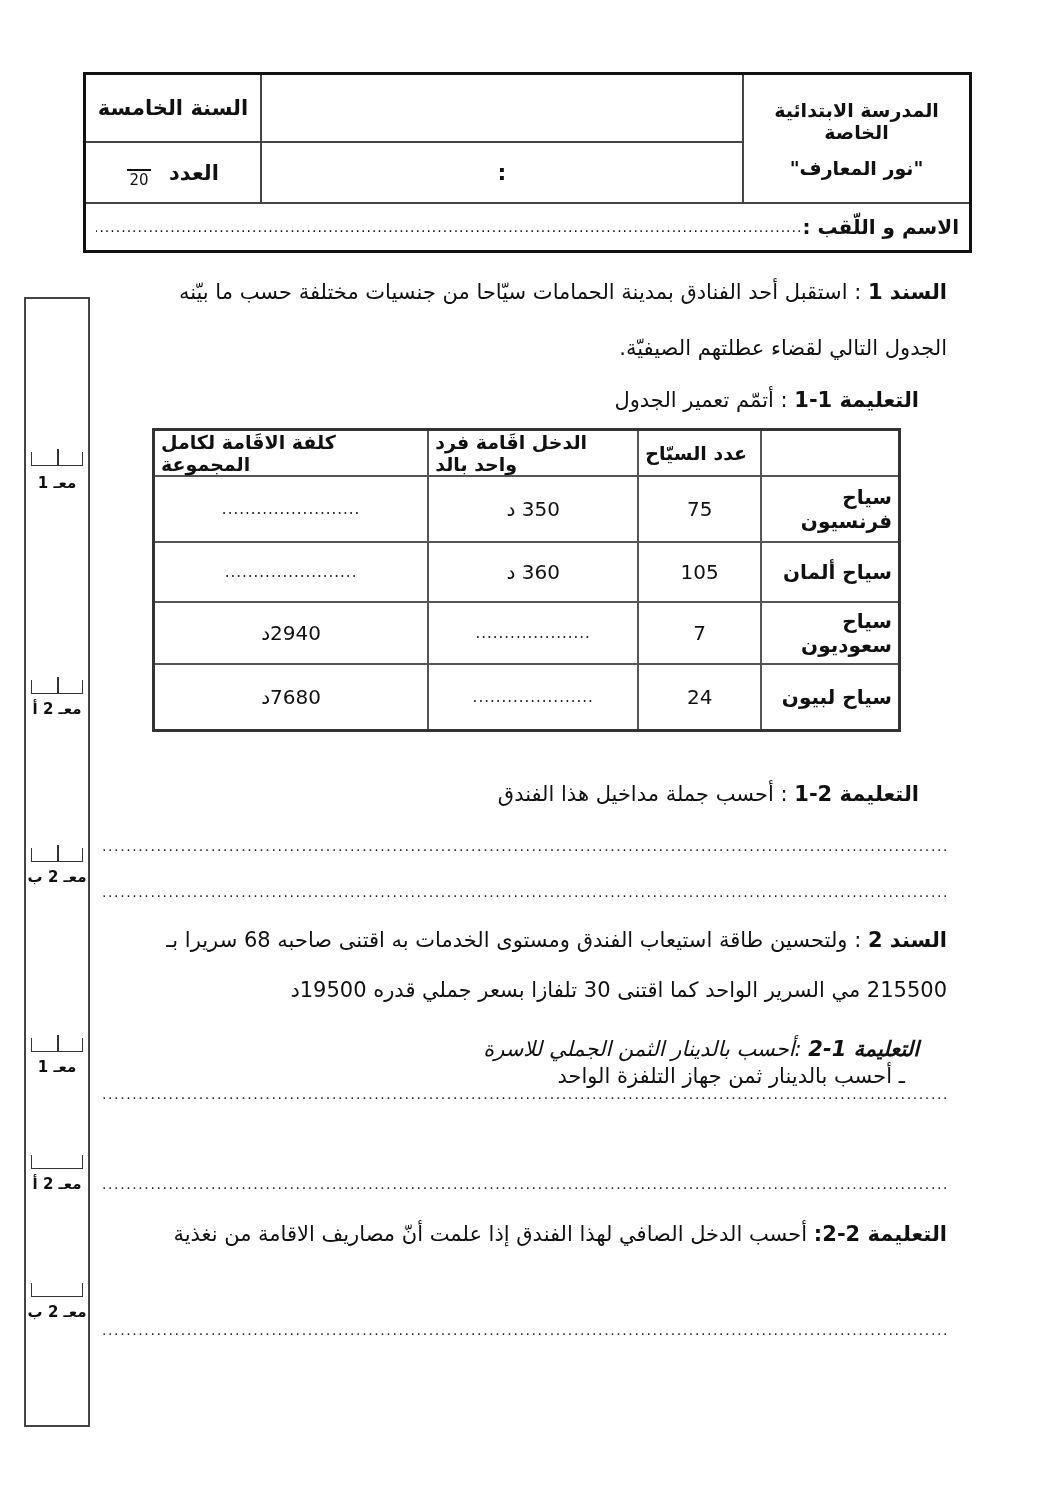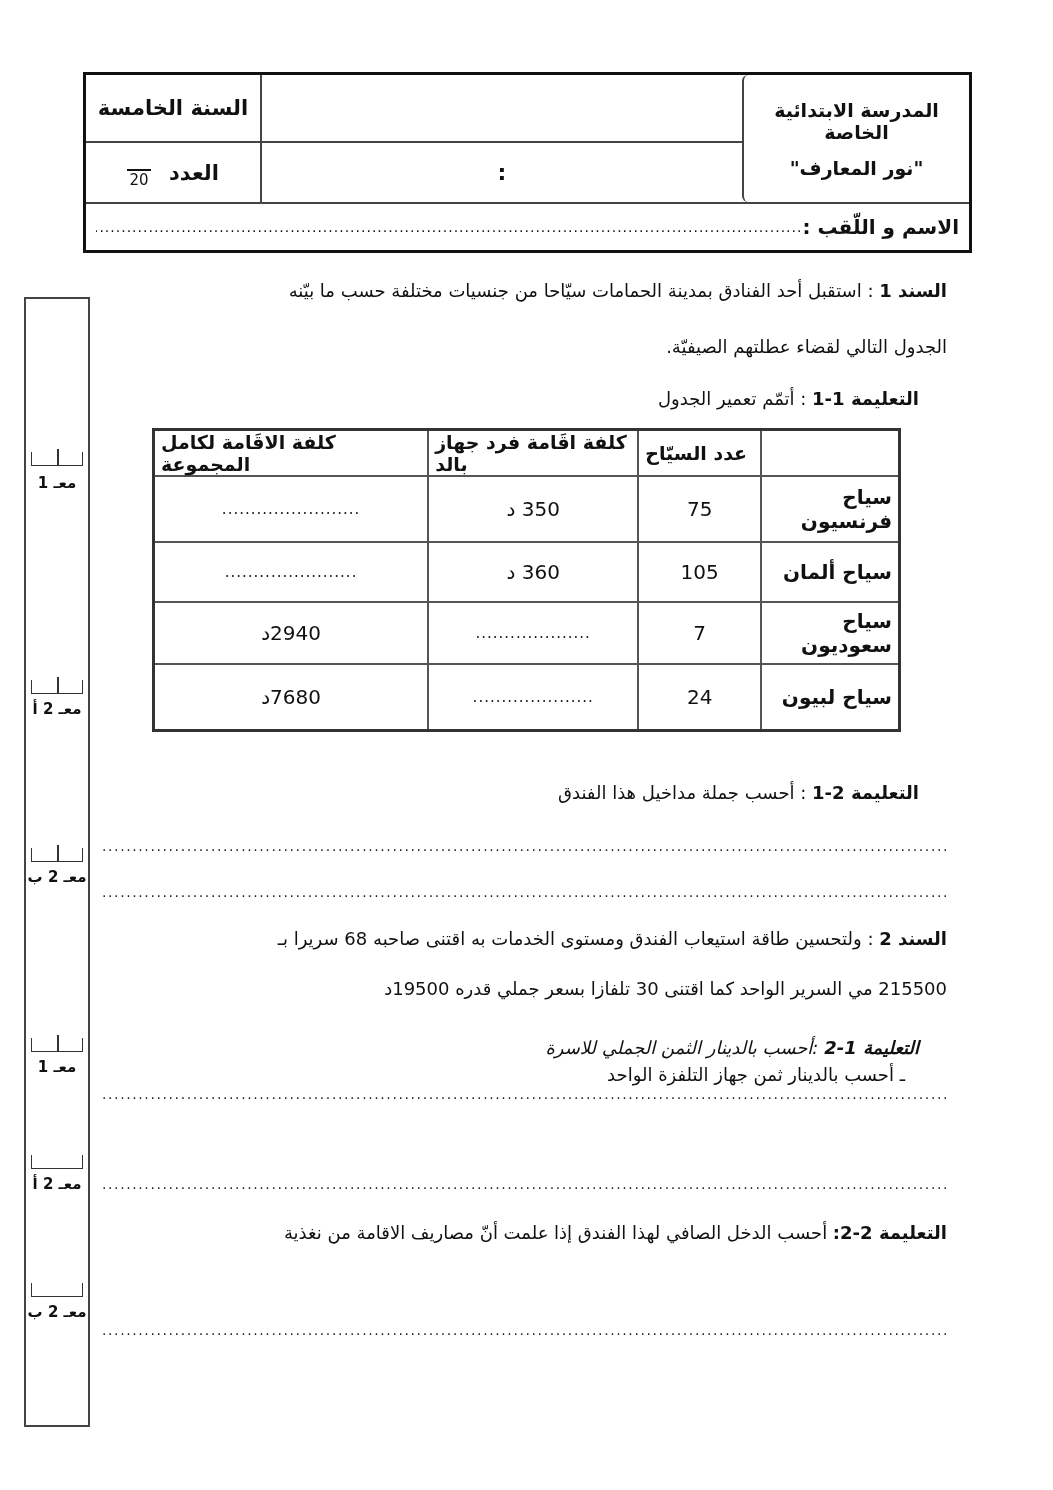--- a/index.html
+++ b/index.html
@@ -10,39 +10,39 @@
   .b{font-weight:bold;}
   
   .hdr{
     position:absolute;left:83px;top:72px;width:889px;height:181px;
     border:3px solid #111;box-sizing:border-box;display:flex;flex-direction:column;
   }
   .hdr-top{display:flex;flex-direction:row;height:127px;border-bottom:2px solid #444;}
   .hdr-school{
     width:227px;border-left:2px solid #444;display:flex;flex-direction:column;
     align-items:center;justify-content:center;gap:14px;font-weight:bold;font-size:19px;
-    text-align:center;padding:0 4px;box-sizing:border-box;border-radius:6px;
+    text-align:center;padding:0 4px;box-sizing:border-box;
   }
   .hdr-mid{width:482px;border-left:2px solid #444;display:flex;flex-direction:column;box-sizing:border-box;}
   .hdr-mid-r1{height:66px;border-bottom:2px solid #444;}
   .hdr-mid-r2{flex:1;display:flex;align-items:center;justify-content:center;font-weight:bold;font-size:22px;}
   .hdr-left{flex:1;display:flex;flex-direction:column;box-sizing:border-box;}
   .hdr-left-r1{height:66px;border-bottom:2px solid #444;display:flex;align-items:center;justify-content:center;font-weight:bold;font-size:21px;}
   .hdr-left-r2{flex:1;display:flex;align-items:center;justify-content:center;gap:18px;font-weight:bold;font-size:21px;}
   .frac{display:inline-flex;flex-direction:column;align-items:center;line-height:1;}
   .frac-bar{width:24px;height:11px;border-bottom:2px solid #111;}
   .frac-den{font-size:15px;font-weight:normal;margin-top:2px;}
   .hdr-name{
     flex:1;display:flex;align-items:center;padding:0 10px;box-sizing:border-box;
     font-size:20px;white-space:nowrap;overflow:hidden;
   }
   .hdr-name .lbl{font-weight:bold;flex:0 0 auto;}
   .hdr-name .dots{font-size:14px;letter-spacing:1px;overflow:hidden;white-space:nowrap;flex:1;}
   
-  .content-line{position:absolute;right:106px;width:852px;font-size:18px;white-space:nowrap;}
+  .content-line{position:absolute;right:106px;width:852px;font-size:21px;white-space:nowrap;}
   .dotline{
     position:absolute;right:106px;width:845px;height:22px;font-size:14px;
     letter-spacing:1.6px;white-space:nowrap;overflow:hidden;color:#222;direction:ltr;text-align:left;
   }
   
   table.tbl{
     position:absolute;left:152px;top:428px;width:749px;border-collapse:collapse;
     direction:rtl;font-size:20px;
   }
   table.tbl td,table.tbl th{border:2px solid #555;box-sizing:border-box;padding:0 6px;}
@@ -101,21 +101,21 @@
 
   <div class="content-line" style="top:388px;padding-right:28px;box-sizing:border-box;">
     <span class="b">التعليمة 1-1</span><span> : أتمّم تعمير الجدول</span>
   </div>
 
   <table class="tbl">
     <tbody>
         <tr class="th-row">
       <th class="c-label"></th>
       <th class="c-count">عدد السيّاح</th>
-      <th class="c-unit">كلفة اقَامة فرد جهاز بالد</th>
+      <th class="c-unit">الدخل اقَامة فرد واحد بالد</th>
       <th class="c-group">كلفة الاقَامة لكامل المجموعة</th>
     </tr>
     <tr style="height:66px;">
       <td class="c-label">سياح فرنسيون</td>
       <td class="c-count">75</td>
       <td class="c-unit">350 د</td>
       <td class="c-group dotcell">........................</td>
     </tr>
     <tr style="height:60px;">
       <td class="c-label">سياح ألمان</td>

